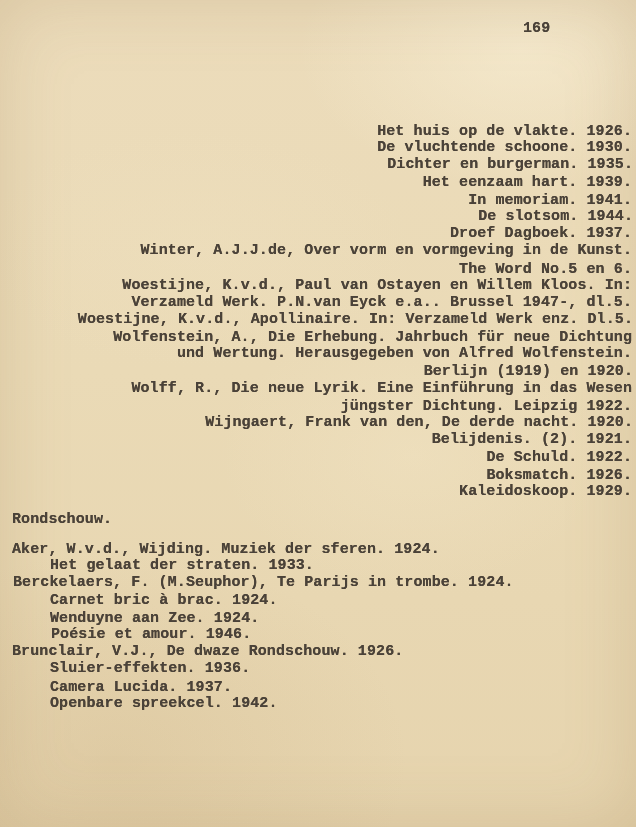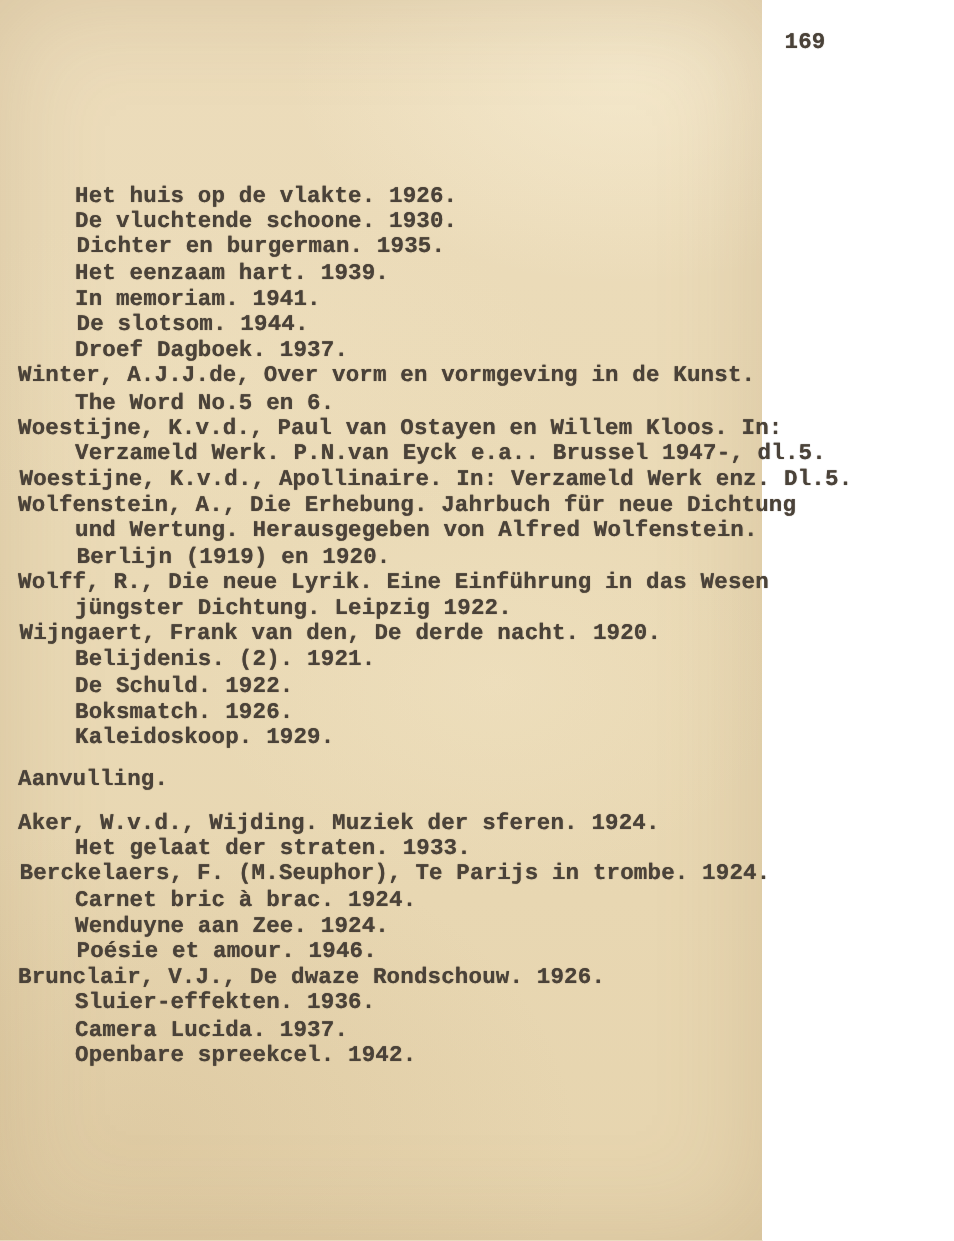--- a/index.html
+++ b/index.html
@@ -4,21 +4,21 @@
 <style>
   html, body {
     margin: 0;
     padding: 0;
     width: 636px;
     height: 827px;
     overflow: hidden;
   }
   .paper {
     position: relative;
-    width: 508px;
+    width: 636px;
     height: 827px;
     box-sizing: border-box;
     font-family: "Liberation Mono", "DejaVu Sans Mono", monospace;
     font-size: 15px;
     font-weight: bold;
     color: #4a4239;
     background-color: #e9d8b4;
     background-image:
       radial-gradient(ellipse 320px 200px at 82% 6%,  rgba(250,241,216,0.55), rgba(250,241,216,0) 70%),
       radial-gradient(ellipse 420px 300px at 18% 92%, rgba(185,155,108,0.18), rgba(185,155,108,0) 70%),
@@ -35,38 +35,38 @@
   .page-number {
     position: absolute;
     left: 523px;
     top: 20px;
   }
   .biblio-list {
     position: absolute;
     left: 12px;
     right: 4px;
   }
-  #main-list    { top: 122px; }
+  #main-list    { top: 122px; text-align: right; }
   .heading      { position: absolute; left: 12px; top: 511px; }
   #addendum-list{ top: 540px; }
   .line {
     height: 17.2px;
     line-height: 17.2px;
   }
   .line.indent { padding-left: 38px; }
   
   .line:nth-child(3n)   { transform: translateX(1px); }
   .line:nth-child(4n+1) { transform: translateY(0.5px); }
 </style>
 </head>
 <body>
 
 <div class="paper">
 
   <div class="page-number ink">169</div>
 
   <div class="biblio-list ink" id="main-list"><div class="line indent">Het huis op de vlakte. 1926.</div><div class="line indent">De vluchtende schoone. 1930.</div><div class="line indent">Dichter en burgerman. 1935.</div><div class="line indent">Het eenzaam hart. 1939.</div><div class="line indent">In memoriam. 1941.</div><div class="line indent">De slotsom. 1944.</div><div class="line indent">Droef Dagboek. 1937.</div><div class="line">Winter, A.J.J.de, Over vorm en vormgeving in de Kunst.</div><div class="line indent">The Word No.5 en 6.</div><div class="line">Woestijne, K.v.d., Paul van Ostayen en Willem Kloos. In:</div><div class="line indent">Verzameld Werk. P.N.van Eyck e.a.. Brussel 1947-, dl.5.</div><div class="line">Woestijne, K.v.d., Apollinaire. In: Verzameld Werk enz. Dl.5.</div><div class="line">Wolfenstein, A., Die Erhebung. Jahrbuch für neue Dichtung</div><div class="line indent">und Wertung. Herausgegeben von Alfred Wolfenstein.</div><div class="line indent">Berlijn (1919) en 1920.</div><div class="line">Wolff, R., Die neue Lyrik. Eine Einführung in das Wesen</div><div class="line indent">jüngster Dichtung. Leipzig 1922.</div><div class="line">Wijngaert, Frank van den, De derde nacht. 1920.</div><div class="line indent">Belijdenis. (2). 1921.</div><div class="line indent">De Schuld. 1922.</div><div class="line indent">Boksmatch. 1926.</div><div class="line indent">Kaleidoskoop. 1929.</div></div>
 
-  <div class="heading ink">Aanvulling.</div>
+  <div class="heading ink">Rondschouw.</div>
 
   <div class="biblio-list ink" id="addendum-list"><div class="line">Aker, W.v.d., Wijding. Muziek der sferen. 1924.</div><div class="line indent">Het gelaat der straten. 1933.</div><div class="line">Berckelaers, F. (M.Seuphor), Te Parijs in trombe. 1924.</div><div class="line indent">Carnet bric à brac. 1924.</div><div class="line indent">Wenduyne aan Zee. 1924.</div><div class="line indent">Poésie et amour. 1946.</div><div class="line">Brunclair, V.J., De dwaze Rondschouw. 1926.</div><div class="line indent">Sluier-effekten. 1936.</div><div class="line indent">Camera Lucida. 1937.</div><div class="line indent">Openbare spreekcel. 1942.</div></div>
 
 </div>
 
 </body></html>

